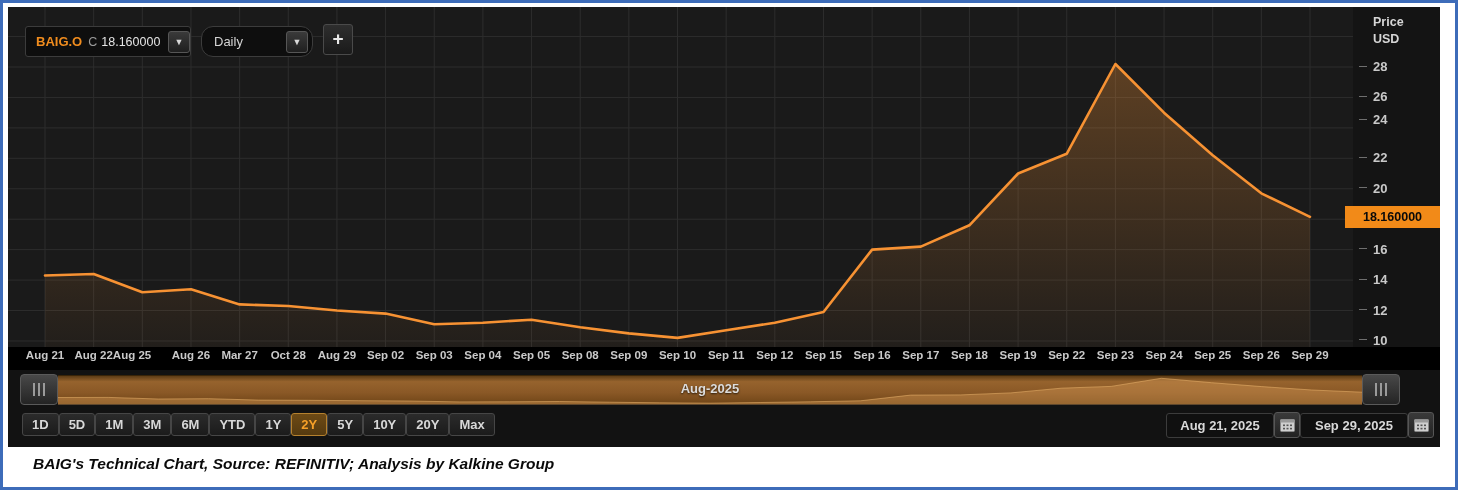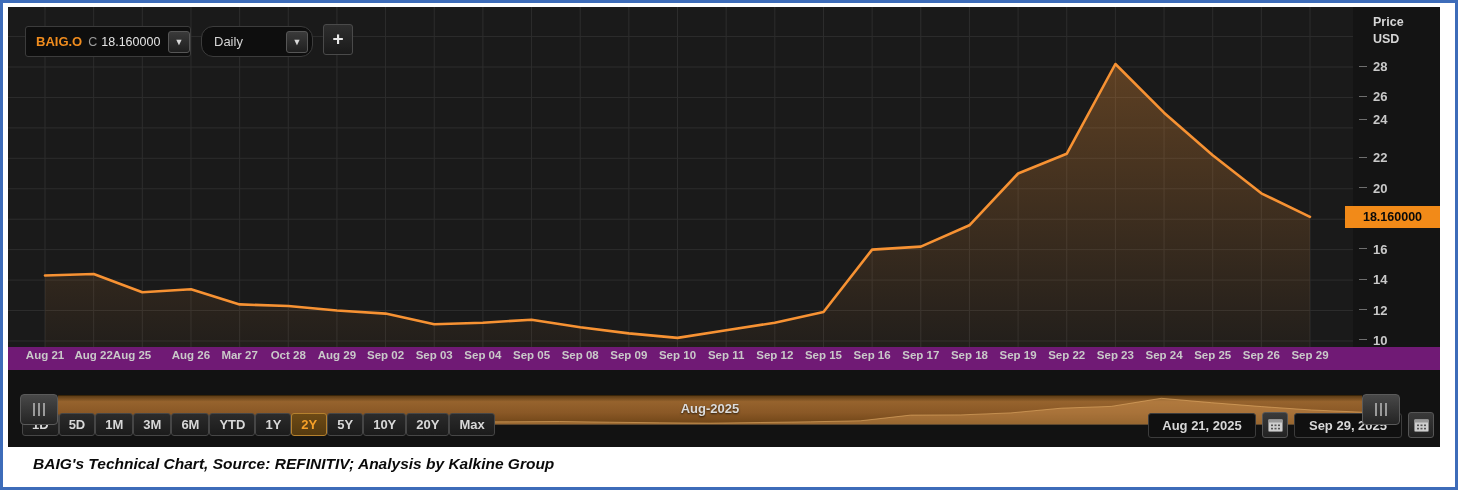--- a/index.html
+++ b/index.html
@@ -1,18 +1,18 @@
 <!DOCTYPE html>
 <html><head>
 <meta charset="utf-8">
 <style>
   * { margin:0; padding:0; box-sizing:border-box; }
   body { font-family:"Liberation Sans", sans-serif; background:#fff; }
   .frame { position:relative; width:1458px; height:490px; border:3px solid #3d6cb9; background:#fff; overflow:hidden; }
-  .panel { position:absolute; left:5px; top:4px; width:1432px; height:440px; background:#701a75; overflow:hidden; }
+  .panel { position:absolute; left:5px; top:4px; width:1432px; height:440px; background:#000000; overflow:hidden; }
 
   
   .chart-wrap { position:absolute; left:0; top:0; width:1345px; height:340px; }
   .axis-area { position:absolute; left:1345px; top:0; width:87px; height:340px; background:#141414; }
   .axis-title { position:absolute; left:20px; top:7px; color:#d6d6d6; font-size:12.5px; font-weight:bold; line-height:17px; }
   .ytick { position:absolute; left:20px; color:#c9c9c9; font-size:13px; font-weight:bold; }
   .ytick::before { content:""; position:absolute; left:-14px; top:50%; margin-top:-1px; width:8px; height:1px; background:#6f6f6f; }
   .price-badge { position:absolute; left:-8px; width:95px; height:22px; background:#f28a18; color:#0a0a0a;
                  font-size:12.5px; font-weight:bold; text-align:center; line-height:22px; }
 
@@ -32,37 +32,37 @@
              text-align:center; line-height:28px; cursor:pointer; }
 
   
   .x-labels { position:absolute; left:0; top:342px; width:1345px; height:20px; }
   .x-labels span { position:absolute; width:52px; text-align:center; color:#c9c9c9; font-size:11.5px; font-weight:bold; }
 
   
   .bottom-bg { position:absolute; left:0; top:363px; width:1432px; height:77px; background:#121212; }
 
   
-  .scrollbar { position:absolute; left:12px; top:367px; width:1144px; height:31px;margin-top:20px; }
+  .scrollbar { position:absolute; left:12px; top:367px; width:1144px; height:31px; }
   .sb-handle { position:absolute; top:0; width:38px; height:31px; background:linear-gradient(#484848,#242424);
                border:1px solid #5a5a5a; border-radius:4px; z-index:2; cursor:ew-resize;
                display:flex; align-items:center; justify-content:center; }
   .sb-grip { width:13px; height:13px; background:repeating-linear-gradient(90deg,#9a9a9a 0 2px,transparent 2px 5px); }
   .sb-track { position:absolute; left:38px; top:1px; width:1304px; height:29px;
               background:linear-gradient(#5d3c16 0%, #96632d 20%, #8a5826 60%, #6f4517 100%);
               border-top:1px solid #3a2508; cursor:grab; }
   .sb-label { position:absolute; left:0; right:0; top:5px; text-align:center; color:#dcdcdc;
               font-size:13px; font-weight:bold; text-shadow:0 1px 2px rgba(0,0,0,.7); }
 
   
   .ranges { position:absolute; left:14px; top:406px; display:flex; }
   .rbtn { background:linear-gradient(#2b2b2b,#1b1b1b); border:1px solid #464646; border-radius:3px;
           color:#d8d8d8; font-size:13px; font-weight:bold; padding:3px 9px; cursor:pointer; }
   .rbtn.active { background:linear-gradient(#6d4a15,#553a10); border-color:#b5812e; color:#f6a028; }
-  .datepickers { position:absolute; right:6px; top:405px; display:flex; gap:6px; align-items:center; }
+  .datepickers { position:absolute; right:6px; top:405px; display:flex; align-items:center; }
   .datefield { background:#101010; border:1px solid #3c3c3c; border-radius:3px; color:#d8d8d8;
                font-size:13px; font-weight:bold; padding:4px 12px; min-width:108px; text-align:center; cursor:text; }
   .calbtn { width:26px; height:26px; background:linear-gradient(#3a3a3a,#222); border:1px solid #565656;
             border-radius:3px; cursor:pointer; display:flex; align-items:center; justify-content:center; }
 
   
   .caption { position:absolute; left:30px; top:452px; color:#0a0a0a; font-size:15.5px;
              font-weight:bold; font-style:italic; }
 </style>
 </head>

